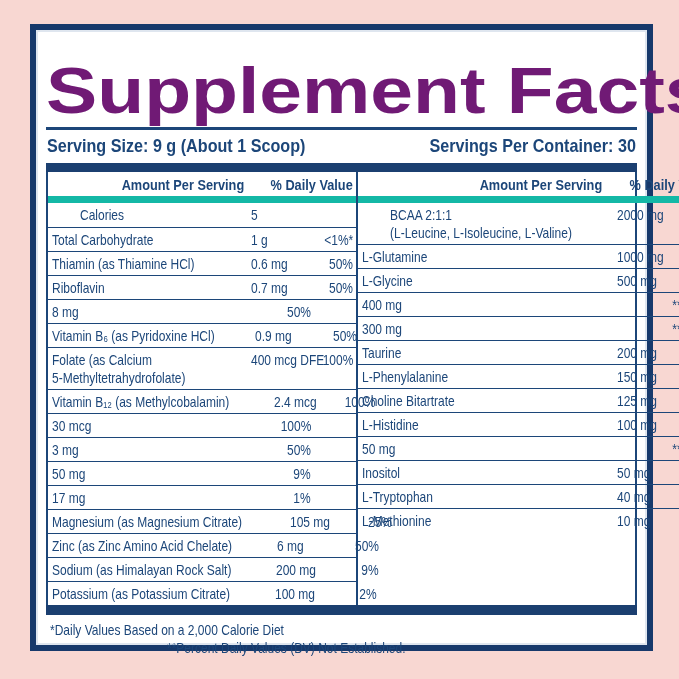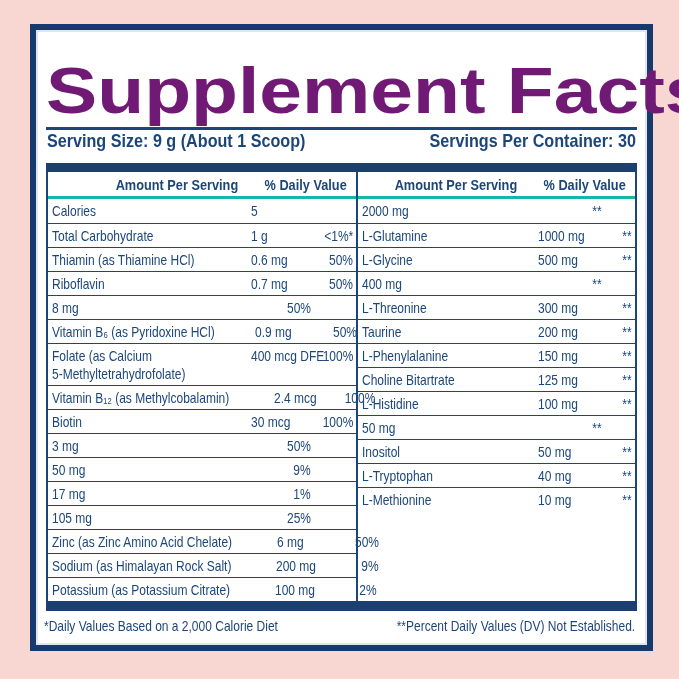--- a/index.html
+++ b/index.html
@@ -27,64 +27,64 @@
 
   .title {
     margin:22px 0 2px 2px;
     font-size:64px; font-weight:bold; line-height:1.04;
     letter-spacing:0px; color:#701a75;
   }
   .title .stretch { display:inline-block; transform:scaleX(1.2); transform-origin:0 50%; white-space:nowrap; }
   .rule-thin { height:3px; background:#1c4679; margin:2px 2px 0 2px; }
 
   .serving-row {
-    display:flex; justify-content:space-between; 
+    display:flex; justify-content:space-between; align-items:center;
     height:32px; padding:0 3px;
     font-size:19px; font-weight:bold;
   }
 
   .bar { height:9px; background:#1b3f70; margin:1px 2px 0 2px; }
   .bar-bottom { height:10px; background:#1b3f70; margin:0; }
 
   .table-block { margin:0 2px; }
   .table-outer {
     border-left:2px solid #1c4679;
     border-right:2px solid #1c4679;
     display:flex; align-items:stretch;
   }
   .col { display:flex; flex-direction:column; }
   .col-left  { width:308px; }
   .col-right { flex:1; border-left:2px solid #1c4679; }
 
   .col-header {
     display:flex; justify-content:flex-end; gap:12px;
-    padding:4px 9px 3px 3px;
+    padding:4px 3px 3px 3px;
     font-size:15px; font-weight:bold; line-height:17px;
-    border-bottom:3px solid #14b8a6;
+    border-bottom:7px solid #14b8a6;
   }
 
   .row {
     display:grid; align-items:start;
     padding:2px 1px 2px 4px;
     min-height:24px;
     font-size:15px; line-height:19px;
     border-top:1.5px solid #1c4679;
   }
-  .row:first-of-type { border-top:none; }
+  .row:first-of-type { border-top:none;margin-left:28px; }
   .col-left  .row { grid-template-columns:1fr 62px 42px; }
   .col-right .row { grid-template-columns:1fr 66px 30px; }
   .name-cell .cond { display:block; width:max-content; }
   .name-cell .line2 { line-height:18px; }
   .amt-cell { overflow:visible; }
   .dv-cell  { text-align:right; padding-right:2px; }
 
   .footer-row {
-    display:flex; justify-content:flex-end;
+    display:flex; justify-content:space-between;
     padding:6px 4px 0 6px;
-    font-size:15px; line-height:18px;
+    font-size:15px; line-height:18px;flex-direction:column;
   }
 </style>
 </head>
 <body>
 
 <div class="panel">
 
   <h1 class="title"><span class="stretch">Supplement Facts</span></h1>
 
   <div class="rule-thin"></div>
@@ -153,39 +153,39 @@
               <div class="cell dv-cell"><span class="cond-r">100%</span></div>
             </div>
             <div class="row">
               <div class="cell name-cell">
                 <span class="cond">Vitamin B₁₂ (as Methylcobalamin)</span>
               </div>
               <div class="cell amt-cell"><span class="cond">2.4 mcg</span></div>
               <div class="cell dv-cell"><span class="cond-r">100%</span></div>
             </div>
             <div class="row">
-              <div class="cell name-cell">
-                <span class="cond">Biotin</span>
-              </div>
               <div class="cell amt-cell"><span class="cond">30 mcg</span></div>
               <div class="cell dv-cell"><span class="cond-r">100%</span></div>
             </div>
             <div class="row">
               <div class="cell amt-cell"><span class="cond">3 mg</span></div>
               <div class="cell dv-cell"><span class="cond-r">50%</span></div>
             </div>
             <div class="row">
               <div class="cell amt-cell"><span class="cond">50 mg</span></div>
               <div class="cell dv-cell"><span class="cond-r">9%</span></div>
             </div>
             <div class="row">
               <div class="cell amt-cell"><span class="cond">17 mg</span></div>
               <div class="cell dv-cell"><span class="cond-r">1%</span></div>
             </div>
             <div class="row">
+              <div class="cell name-cell">
+                <span class="cond">Magnesium (as Magnesium Citrate)</span>
+              </div>
               <div class="cell amt-cell"><span class="cond">105 mg</span></div>
               <div class="cell dv-cell"><span class="cond-r">25%</span></div>
             </div>
             <div class="row">
               <div class="cell name-cell">
                 <span class="cond">Zinc (as Zinc Amino Acid Chelate)</span>
               </div>
               <div class="cell amt-cell"><span class="cond">6 mg</span></div>
               <div class="cell dv-cell"><span class="cond-r">50%</span></div>
             </div>
@@ -206,20 +206,24 @@
           </div>
       </div>
 
       <div class="col col-right">
         <div class="col-header">
           <span class="condb-r">Amount Per Serving</span>
           <span class="condb-r">% Daily Value</span>
         </div>
         <div>
             <div class="row">
+              <div class="cell name-cell">
+                <span class="cond">BCAA 2:1:1</span>
+                <span class="cond line2">(L-Leucine, L-Isoleucine, L-Valine)</span>
+              </div>
               <div class="cell amt-cell"><span class="cond">2000 mg</span></div>
               <div class="cell dv-cell"><span class="cond-r">**</span></div>
             </div>
             <div class="row">
               <div class="cell name-cell">
                 <span class="cond">L-Glutamine</span>
               </div>
               <div class="cell amt-cell"><span class="cond">1000 mg</span></div>
               <div class="cell dv-cell"><span class="cond-r">**</span></div>
             </div>
@@ -228,23 +232,20 @@
                 <span class="cond">L-Glycine</span>
               </div>
               <div class="cell amt-cell"><span class="cond">500 mg</span></div>
               <div class="cell dv-cell"><span class="cond-r">**</span></div>
             </div>
             <div class="row">
               <div class="cell amt-cell"><span class="cond">400 mg</span></div>
               <div class="cell dv-cell"><span class="cond-r">**</span></div>
             </div>
             <div class="row">
-              <div class="cell name-cell">
-                <span class="cond">L-Threonine</span>
-              </div>
               <div class="cell amt-cell"><span class="cond">300 mg</span></div>
               <div class="cell dv-cell"><span class="cond-r">**</span></div>
             </div>
             <div class="row">
               <div class="cell name-cell">
                 <span class="cond">Taurine</span>
               </div>
               <div class="cell amt-cell"><span class="cond">200 mg</span></div>
               <div class="cell dv-cell"><span class="cond-r">**</span></div>
             </div>

